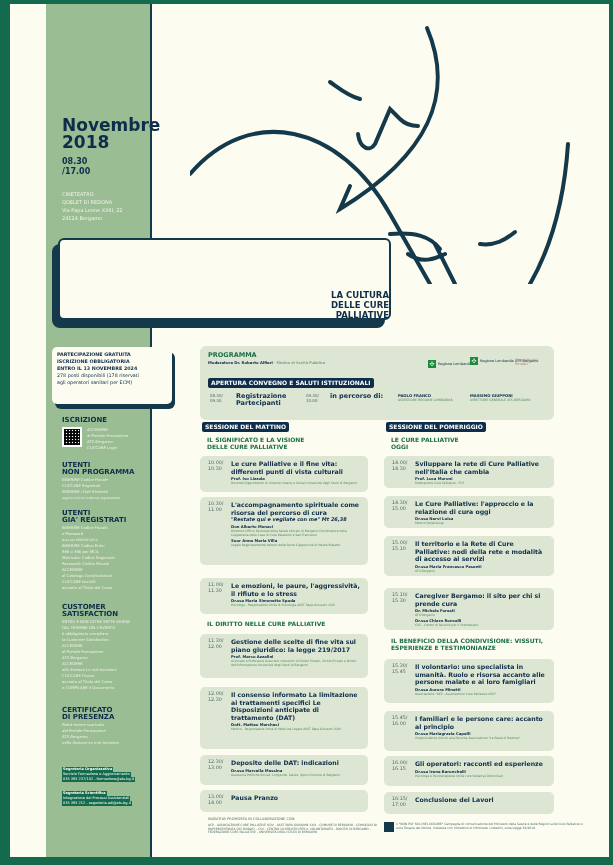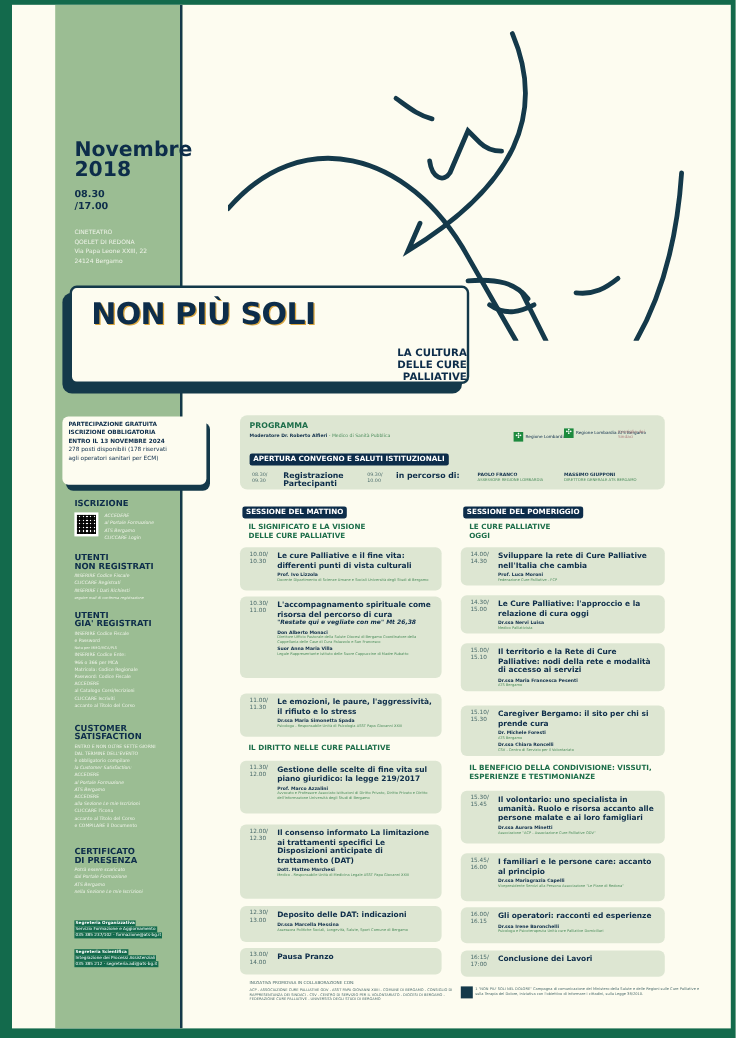--- a/index.html
+++ b/index.html
@@ -51,21 +51,21 @@
   .sb-tn { font-size: 3.8px; color: #eef3e8; line-height: 6px; }
   .qr { display: inline-block; width: 20px; height: 20px; background:
       repeating-linear-gradient(90deg, #1a1a1a 0 2px, #fff 2px 3px),
       repeating-linear-gradient(0deg, #1a1a1a 0 2px, #fff 2px 3px);
       background-blend-mode: multiply; border: 2px solid #fff; vertical-align: top; }
   .contact { position: absolute; left: 52px; font-size: 3.5px; line-height: 5px; color: #fff; }
   .contact span { background: #136a4c; padding: 0 1px; display: inline-block; }
   .contact .hd { font-weight: bold; }
 
   
-  .prog { position: absolute; left: 190px; top: 342px; width: 354px; height: 62px; background: #dde6d2; border-radius: 6px; }
+  .prog { position: absolute; left: 190px; top: 342px; width: 354px; height: 74px; background: #dde6d2; border-radius: 6px; }
   .prog-h { position: absolute; left: 8px; top: 5px; font-size: 6.5px; font-weight: bold; color: #1d6e4a; }
   .prog-mod { position: absolute; left: 8px; top: 14px; font-size: 3.8px; color: #0d2d4a; }
   .prog-mod .role { color: #4a8c5a; }
   .logo { position: absolute; font-size: 3.5px; line-height: 4px; color: #0d2d4a; }
   .logo .sq { display: inline-block; width: 8px; height: 8px; background: #1d8a3e; vertical-align: middle; margin-right: 2px; color: #fff; font-size: 6px; text-align: center; line-height: 8px; }
   .dark-tag { position: absolute; background: #0d2d4a; color: #fff; font-size: 6px; font-weight: bold; padding: 1px 3px; border-radius: 2px; line-height: 8px; }
   .t { color: #4a6a6a; font-size: 4px; line-height: 5px; }
   .op-title { font-size: 6.5px; font-weight: bold; color: #0d2d4a; line-height: 7px; }
   .op-name { font-weight: bold; font-size: 3.8px; color: #0d2d4a; }
   .op-role { font-size: 3.2px; color: #4a8c5a; }
@@ -114,21 +114,20 @@
     <path d="M200 230 C 225 228, 240 232, 250 245"></path>
     <path d="M218 250 C 232 260, 245 255, 255 250"></path>
     <path d="M290 240 C 305 242, 315 236, 325 228"></path>
     <path d="M378 140 C 374 200, 360 245, 340 280"></path>
     <path d="M245 240 L 265 280"></path>
   </svg>
 
   <div class="title-shadow"></div>
   <div class="title-box">
     <div class="title-main">
-      <div>NON PIÙ SOLI</div>
     </div>
     <div class="title-sub">
       <div>LA CULTURA</div>
       <div>DELLE CURE PALLIATIVE</div>
     </div>
   </div>
 
   <div class="part-shadow"></div>
   <div class="part-box">
     <div><b>PARTECIPAZIONE GRATUITA</b></div>
@@ -146,21 +145,21 @@
         <div>ACCEDERE</div>
         <div>al Portale Formazione</div>
         <div>ATS Bergamo</div>
         <div>CLICCARE Login</div>
       </div>
     </div>
   </div>
 
   <div class="sb" style="top:458px;">
     <div class="sb-h">UTENTI</div>
-    <div class="sb-h">NON REGISTRATI</div>
+    <div class="sb-h">NON PROGRAMMA</div>
     <div class="sb-t" style="margin-top:1px;">
       <div>INSERIRE Codice Fiscale</div>
       <div>CLICCARE Registrati</div>
       <div>INSERIRE i Dati Richiesti</div>
       <div style="font-size:3px;">seguire mail di conferma registrazione</div>
     </div>
   </div>
 
   <div class="sb" style="top:506px;">
     <div class="sb-h">UTENTI</div>

